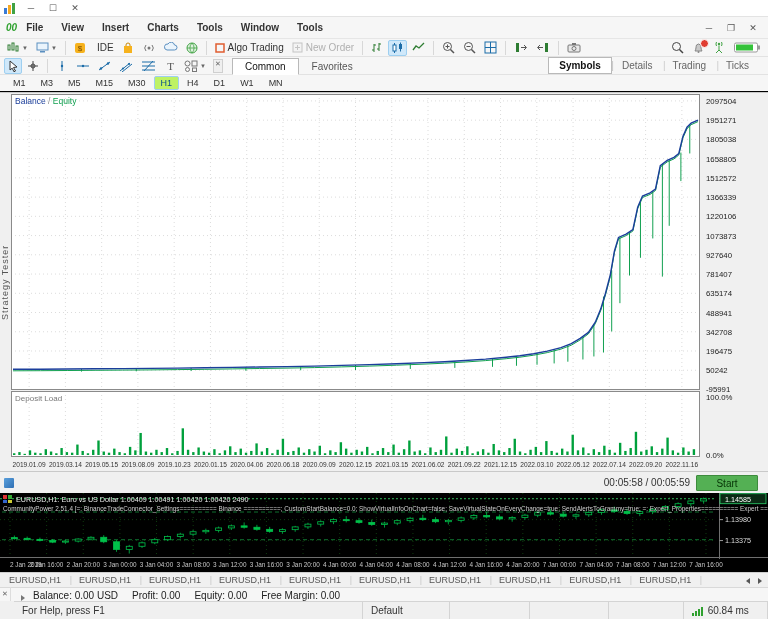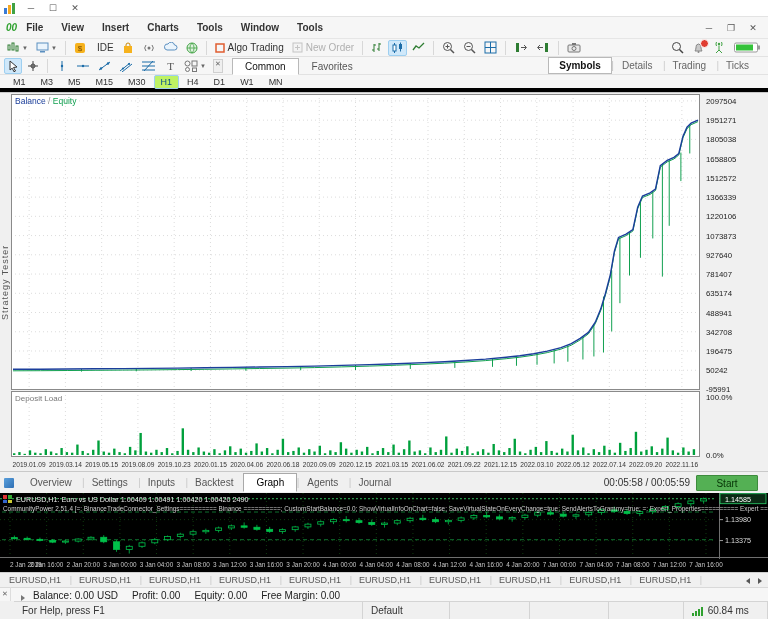--- a/index.html
+++ b/index.html
@@ -37,21 +37,21 @@
   .paneltabs { display:flex; align-items:flex-end; height:18px; margin-left:6px; }
   .ptab { font-size:10px; color:#555; padding:2px 12px; border:1px solid transparent; }
   .ptab.sel { background:#fff; border:1px solid #b9b9b9; border-bottom-color:#fff; color:#111; }
   .righttabs { margin-left:auto; display:flex; align-items:center; height:18px; padding-right:6px; }
   .rtab { font-size:10px; color:#666; padding:2px 10px; position:relative; }
   .rtab:not(:last-child)::after { content:"|"; color:#ccc; position:absolute; right:-3px; }
   .rtab.sel { background:#fff; border:1px solid #b9b9b9; color:#111; font-weight:bold; }
   .dockx { width:10px; height:14px; border:1px solid #cfcfcf; background:#efefef; font-size:7px; color:#666; text-align:center; line-height:7px; margin:0 3px; }
 
   
-  .tfbar { position:absolute; left:0; top:75px; width:768px; height:17px; background:#f6f6f6; display:flex; align-items:center; padding:0 6px; border-bottom:4px solid #000000; }
+  .tfbar { position:absolute; left:0; top:75px; width:768px; height:17px; background:#f6f6f6; display:flex; align-items:center; padding:0 6px; border-bottom:1px solid #000000; }
   .tfbar .tf { font-size:9px; color:#333; padding:2px 7px; margin-right:1px; border-radius:2px; }
   .tfbar .tf.sel { background:#bef264; border:1px solid #9ecff0; padding:1px 6px; color:#0a4e8c; }
 
   
   .tester { position:absolute; left:0; top:92px; width:768px; height:401px; background:#f0f0f0; border-top:1px solid #c9c9c9; }
   .sidelabel { position:absolute; left:0; top:92px; width:11px; height:380px; writing-mode:vertical-rl; transform:rotate(180deg); font-size:9px; color:#555; text-align:center; letter-spacing:1px; }
   #balsvg { position:absolute; left:11px; top:94px; background:#fff; }
   #depsvg { position:absolute; left:11px; top:391px; background:#fff; }
   #datesvg { position:absolute; left:11px; top:457px; }
   #ylabsvg { position:absolute; left:701px; top:94px; }
@@ -625,29 +625,20 @@
       <text x="5" y="240.7593031111111" font-size="7.8" fill="#222" font-family="Liberation Sans, sans-serif">342708</text>
       <text x="5" y="259.9970666666667" font-size="7.8" fill="#222" font-family="Liberation Sans, sans-serif">196475</text>
       <text x="5" y="279.23483022222223" font-size="7.8" fill="#222" font-family="Liberation Sans, sans-serif">50242</text>
       <text x="5" y="298.4725937777778" font-size="7.8" fill="#222" font-family="Liberation Sans, sans-serif">-95991</text>
       <text x="5" y="306" font-size="7.8" fill="#222" font-family="Liberation Sans, sans-serif">100.0%</text>
       <text x="5" y="364" font-size="7.8" fill="#222" font-family="Liberation Sans, sans-serif">0.0%</text>
     </svg>
 
   <div class="testertabs">
     <span class="ttesticon"></span>
-    <span class="ttabs">
-        <span class="ttab">Overview</span>
-        <span class="ttab">Settings</span>
-        <span class="ttab">Inputs</span>
-        <span class="ttab">Backtest</span>
-        <span class="ttab sel">Graph</span>
-        <span class="ttab">Agents</span>
-        <span class="ttab">Journal</span>
-      </span>
     <span class="progress">00:05:58 / 00:05:59</span>
     <span class="startbtn">Start</span>
   </div>
 
   <svg id="candlesvg" width="768" height="79">
       <rect x="0" y="0" width="768" height="79" fill="#000"></rect>
       <line x1="10" y1="0" x2="10" y2="64" stroke="#0e3a0e" stroke-dasharray="1 3"></line>
       <text x="10" y="74" font-size="6.4" text-anchor="start" fill="#c8c8c8" font-family="Liberation Sans, sans-serif">2 Jan 2019</text>
       <line x1="46.63157894736842" y1="0" x2="46.63157894736842" y2="64" stroke="#0e3a0e" stroke-dasharray="1 3"></line>
       <text x="46.63157894736842" y="74" font-size="6.4" text-anchor="middle" fill="#c8c8c8" font-family="Liberation Sans, sans-serif">2 Jan 16:00</text>

